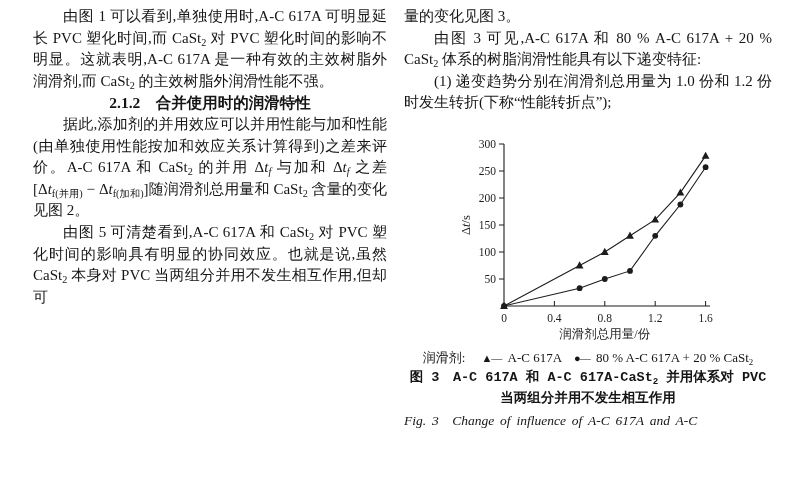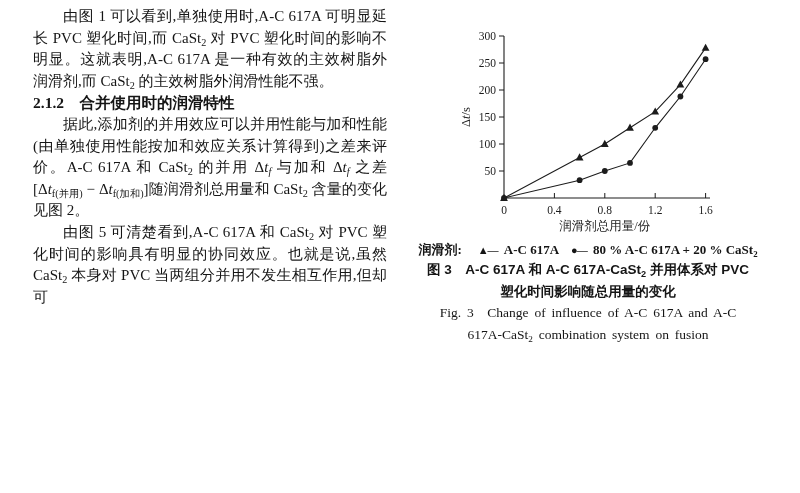--- a/index.html
+++ b/index.html
@@ -6,51 +6,56 @@
   .page{
     position:relative;width:773px;height:493px;background:#ffffff;
     font-family:"Liberation Serif","DejaVu Serif",serif;color:#151515;
     overflow:hidden;
   }
   .col{position:absolute;top:6px;}
   .col-left{left:33px;width:354px;}
   .col-right{left:404px;width:368px;}
   .blk{margin:0;font-size:15px;line-height:21.6px;text-align:justify;}
   .blk.indent{text-indent:2em;}
-  .blk-heading{font-weight:bold;text-align:left;font-size:15.5px;}
+  .blk-heading{font-weight:bold;text-align:center;font-size:15.5px;}
   sub{font-size:68%;line-height:0;vertical-align:-0.3em;}
   i{font-style:italic;}
   .figure{margin:0;padding:0;}
   .chart-svg{display:block;margin:22px 0 0 50px;}
   .chart-svg text{font-family:"Liberation Serif","DejaVu Serif",serif;}
-  .legend{font-size:13px;text-align:center;margin-top:5px;white-space:nowrap;font-weight:bold;}
+  .legend{font-size:13px;text-align:center;margin-top:5px;white-space:nowrap;}
   .legend-prefix{margin-right:4px;}
   .legend-item{margin-left:12px;}
   .legend-marker{font-size:11px;letter-spacing:-1px;margin-right:3px;}
   .blk-caption-cn{
     text-align:center;font-weight:bold;font-size:13.5px;line-height:21.5px;
-    font-family:Liberation Sans, sans-serif;text-indent:0;
+    font-family:Liberation Mono, monospace;text-indent:0;
   }
   .blk-caption-en{
-    text-align:center;font-size:13.5px;line-height:22px;word-spacing:2.5px;text-indent:0;
+    text-align:left;font-size:13.5px;line-height:22px;word-spacing:2.5px;text-indent:0;font-style:italic;
   }
 </style>
 </head>
 <body>
 
 <div class="page">
 
   <div class="col col-left">
       <p class="blk blk-body indent"><span>由图 1 可以看到,单独使用时,A-C 617A 可明显延长 PVC 塑化时间,而 CaSt</span><sub>2</sub><span> 对 PVC 塑化时间的影响不明显。这就表明,A-C 617A 是一种有效的主效树脂外润滑剂,而 CaSt</span><sub>2</sub><span> 的主效树脂外润滑性能不强。</span></p>
       <p class="blk blk-heading"><span>2.1.2　合并使用时的润滑特性</span></p>
       <p class="blk blk-body indent"><span>据此,添加剂的并用效应可以并用性能与加和性能(由单独使用性能按加和效应关系计算得到)之差来评价。A-C 617A 和 CaSt</span><sub>2</sub><span> 的并用 Δ</span><i>t</i><sub style="font-style: italic;">f</sub><span> 与加和 Δ</span><i>t</i><sub style="font-style: italic;">f</sub><span> 之差[Δ</span><i>t</i><sub>f(并用)</sub><span> − Δ</span><i>t</i><sub>f(加和)</sub><span>]随润滑剂总用量和 CaSt</span><sub>2</sub><span> 含量的变化见图 2。</span></p>
       <p class="blk blk-body indent"><span>由图 5 可清楚看到,A-C 617A 和 CaSt</span><sub>2</sub><span> 对 PVC 塑化时间的影响具有明显的协同效应。也就是说,虽然 CaSt</span><sub>2</sub><span> 本身对 PVC 当两组分并用不发生相互作用,但却可</span></p>
     </div>
 
   <div class="col col-right">
+    <div>
+        <p class="blk blk-body"><span>量的变化见图 3。</span></p>
+        <p class="blk blk-body indent"><span>由图 3 可见,A-C 617A 和 80 % A-C 617A + 20 % CaSt</span><sub>2</sub><span> 体系的树脂润滑性能具有以下递变特征:</span></p>
+        <p class="blk blk-body indent"><span>(1) 递变趋势分别在润滑剂总用量为 1.0 份和 1.2 份时发生转折(下称“性能转折点”);</span></p>
+      </div>
 
     <figure class="figure">
       <svg class="chart-svg" width="272" height="208" viewBox="0 0 272 208">
           <line x1="50" y1="8" x2="50" y2="170" stroke="#1c1c1c" stroke-width="1.1"></line>
           <line x1="50" y1="170" x2="256" y2="170" stroke="#1c1c1c" stroke-width="1.1"></line>
           <line x1="45" y1="143" x2="50" y2="143" stroke="#1c1c1c" stroke-width="1"></line>
           <text x="42" y="147" text-anchor="end" font-size="11.5" fill="#1c1c1c">50</text>
           <line x1="45" y1="116" x2="50" y2="116" stroke="#1c1c1c" stroke-width="1"></line>
           <text x="42" y="120" text-anchor="end" font-size="11.5" fill="#1c1c1c">100</text>
           <line x1="45" y1="89" x2="50" y2="89" stroke="#1c1c1c" stroke-width="1"></line>
@@ -89,22 +94,21 @@
           <circle cx="226.39999999999998" cy="68.47999999999999" r="2.9" fill="#1c1c1c"></circle>
           <circle cx="251.60000000000002" cy="31.22" r="2.9" fill="#1c1c1c"></circle>
         </svg>
 
       <div class="legend">
         <span class="legend-prefix">润滑剂:</span><span id="legend-items"><span class="legend-item"><span class="legend-marker">▲—</span> <span>A-C 617A</span></span><span class="legend-item"><span class="legend-marker">●—</span> <span>80 % A-C 617A + 20 % CaSt</span><sub>2</sub></span></span>
       </div>
 
       <div>
           <p class="blk blk-caption-cn"><span>图 3　A-C 617A 和 A-C 617A-CaSt</span><sub>2</sub><span> 并用体系对 PVC</span></p>
-          <p class="blk blk-caption-cn"><span>塑化时间影响随总用量的变化</span></p>
+          <p class="blk blk-caption-cn"><span>当两组分并用不发生相互作用</span></p>
         </div>
       <div>
           <p class="blk blk-caption-en"><span>Fig. 3　Change of influence of A-C 617A and A-C</span></p>
-          <p class="blk blk-caption-en"><span>617A-CaSt</span><sub>2</sub><span> combination system on fusion</span></p>
         </div>
     </figure>
   </div>
 
 </div>
 
 </body></html>

